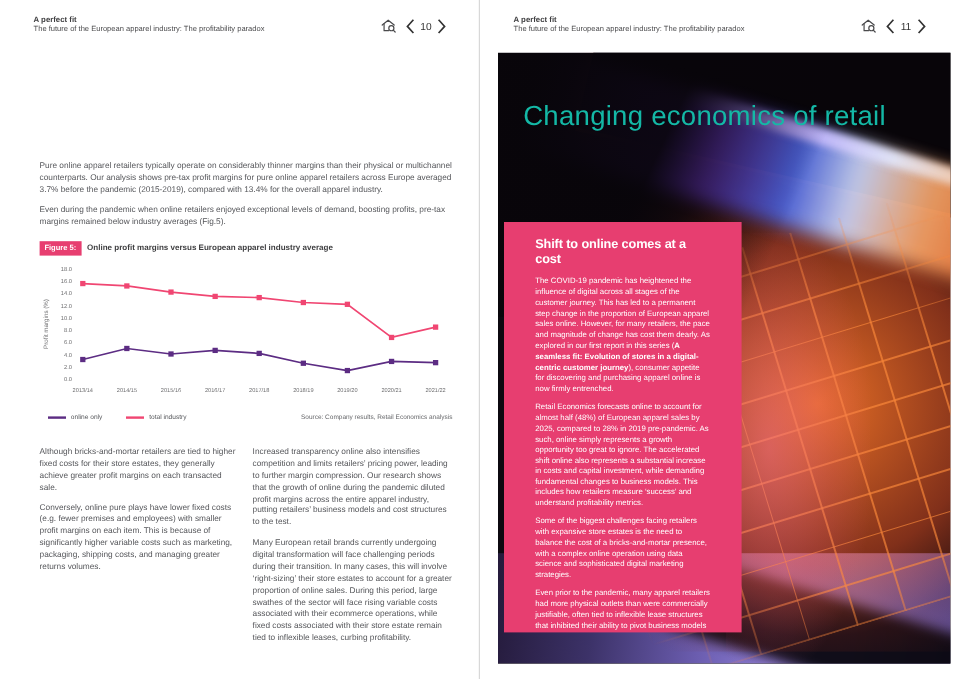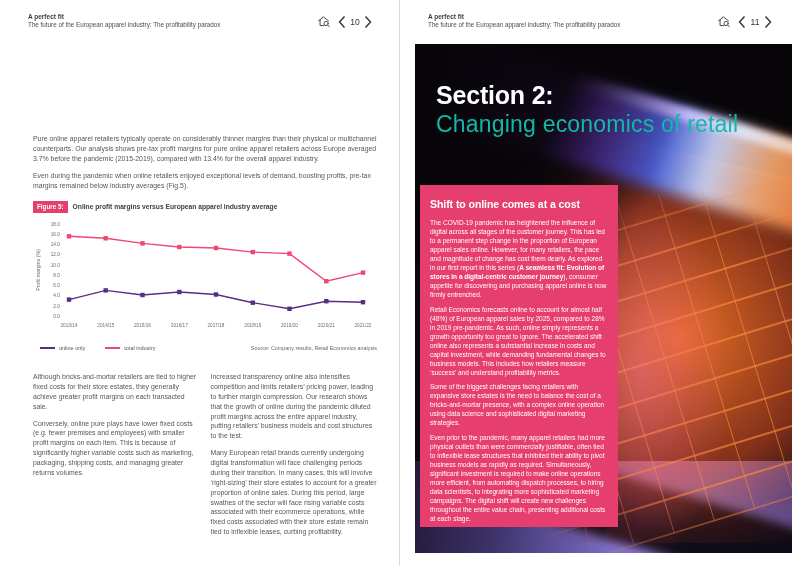--- a/index.html
+++ b/index.html
@@ -64,21 +64,21 @@
   .pink-side-glow{left:190px;top:150px;width:120px;height:360px;
     background:radial-gradient(ellipse at 30% 50%,rgba(245,110,150,0.5) 0%,rgba(230,90,130,0.22) 45%,rgba(20,10,15,0) 75%)}
   .dark-fade-top{left:0;top:0;width:280px;height:220px;
     background:linear-gradient(115deg,rgba(8,5,10,0.95) 45%,rgba(8,5,10,0) 80%)}
 
   .sec-title{position:absolute;left:21px;top:38px;color:#fff;z-index:4}
   .sec-title .t1{font-size:25px;font-weight:bold;letter-spacing:-0.2px;line-height:1.1}
   .sec-title .t2{font-size:23px;font-weight:normal;color:#14b8a6;letter-spacing:0.2px;line-height:1.25}
 
   .panel{position:absolute;left:5px;top:141px;width:198px;height:342px;background:#E73E70;
-         padding:13px 10px;z-index:5;overflow:hidden}
+         padding:13px 26px;z-index:5;overflow:hidden}
   .panel h3{font-size:10.6px;font-weight:bold;color:#fff;margin-bottom:9px;letter-spacing:-0.1px}
   .panel p{font-size:6.5px;line-height:1.38;color:#fff;margin-bottom:6px}
 </style>
 </head>
 <body>
 
 <div class="canvas">
 
   <div class="page page-left">
     <div class="hdr">
@@ -220,21 +220,20 @@
       <div class="layer bottom-band"></div>
       <div class="layer orange-glow"></div>
       <div class="layer screen-block"></div>
       <div class="layer streak"></div>
       <div class="layer streak-core"></div>
       <div class="layer keys"></div>
       <div class="layer pink-side-glow"></div>
       <div class="layer dark-fade-top"></div>
 
       <div class="sec-title">
-        <div class="t1">Section 2:</div>
         <div class="t2">Changing economics of retail</div>
       </div>
 
       <div class="panel">
         <h3>Shift to online comes at a cost</h3>
         <div id="panel-paras">
             <p><span>The COVID-19 pandemic has heightened the influence of digital across all stages of the customer journey. This has led to a permanent step change in the proportion of European apparel sales online. However, for many retailers, the pace and magnitude of change has cost them dearly. As explored in our first report in this series (</span><span style="font-weight: bold;">A seamless fit: Evolution of stores in a digital-centric customer journey</span><span>), consumer appetite for discovering and purchasing apparel online is now firmly entrenched.</span></p>
             <p><span>Retail Economics forecasts online to account for almost half (48%) of European apparel sales by 2025, compared to 28% in 2019 pre-pandemic. As such, online simply represents a growth opportunity too great to ignore. The accelerated shift online also represents a substantial increase in costs and capital investment, while demanding fundamental changes to business models. This includes how retailers measure ‘success’ and understand profitability metrics.</span></p>
             <p><span>Some of the biggest challenges facing retailers with expansive store estates is the need to balance the cost of a bricks-and-mortar presence, with a complex online operation using data science and sophisticated digital marketing strategies.</span></p>
             <p><span>Even prior to the pandemic, many apparel retailers had more physical outlets than were commercially justifiable, often tied to inflexible lease structures that inhibited their ability to pivot business models as rapidly as required. Simultaneously, significant investment is required to make online operations more efficient, from automating dispatch processes, to hiring data scientists, to integrating more sophisticated marketing campaigns. The digital shift will create new challenges throughout the entire value chain, presenting additional costs at each stage.</span></p>

